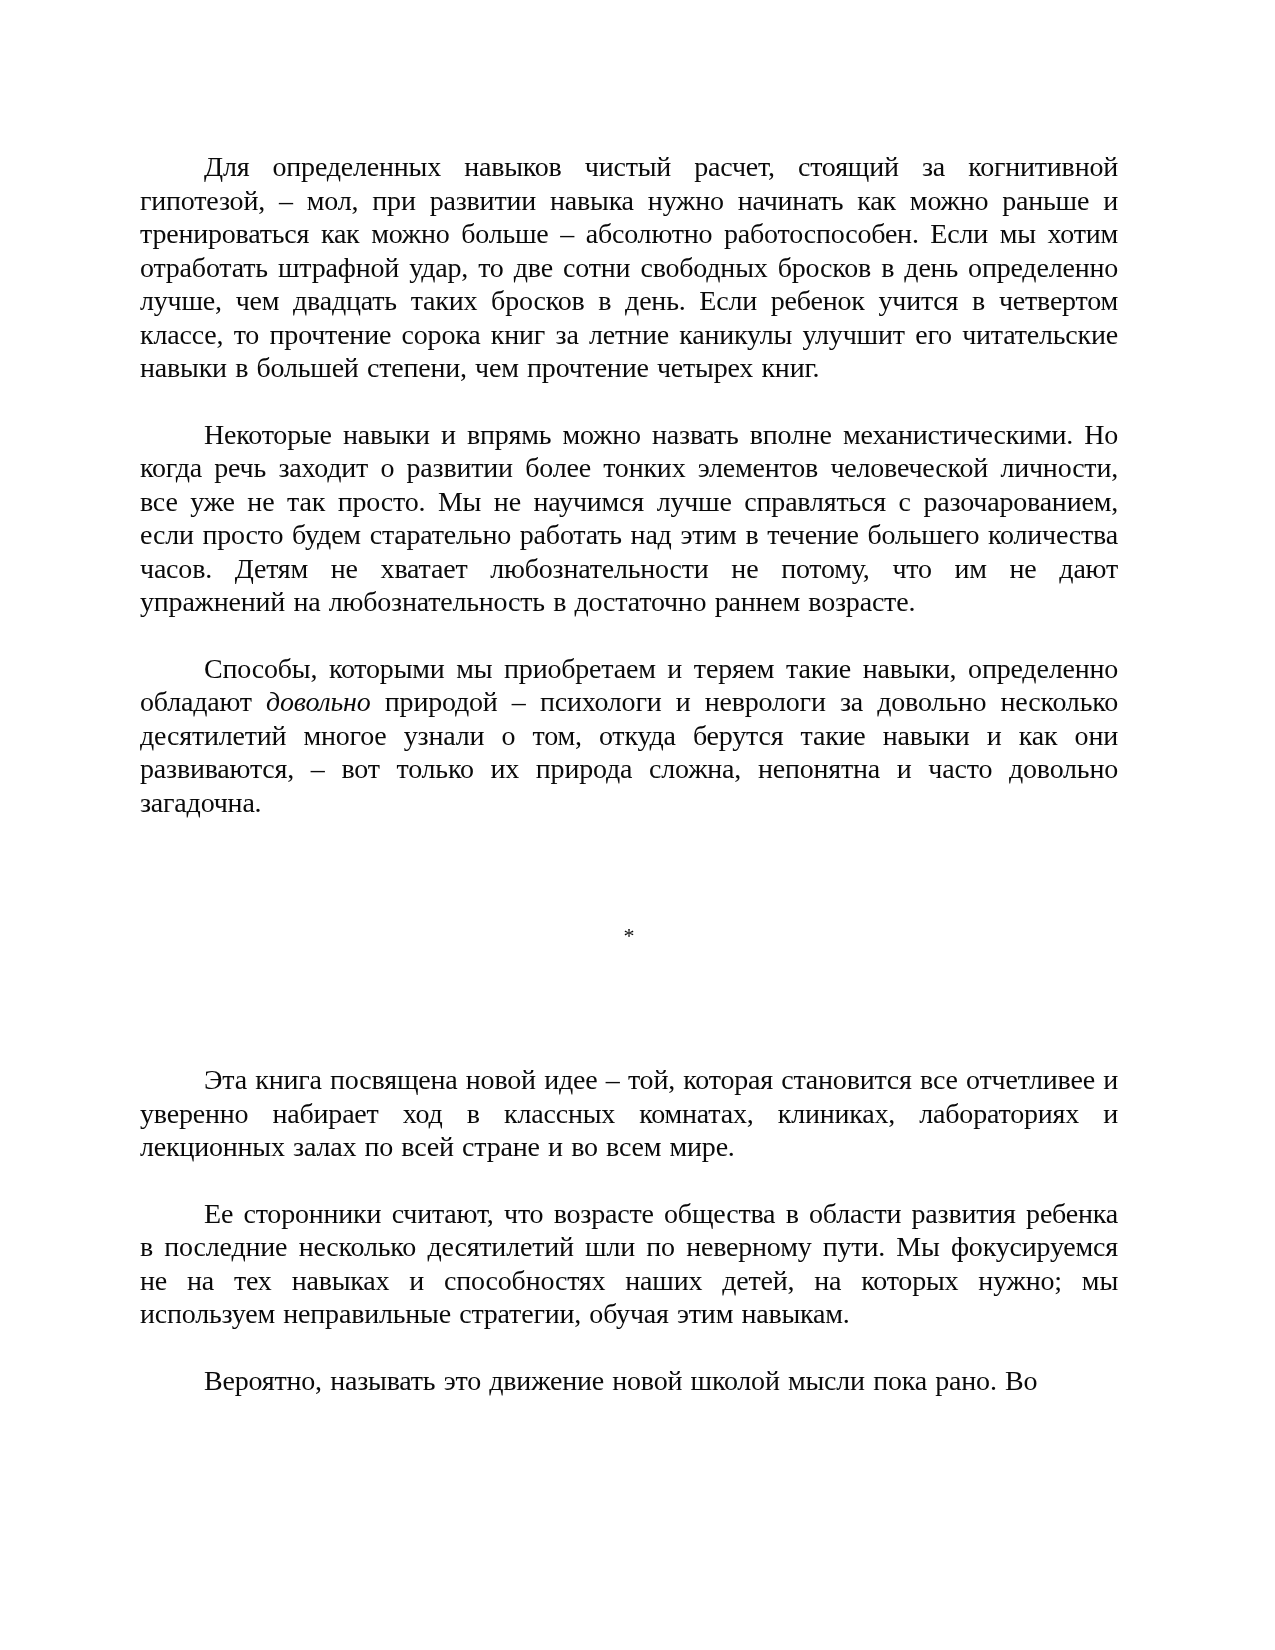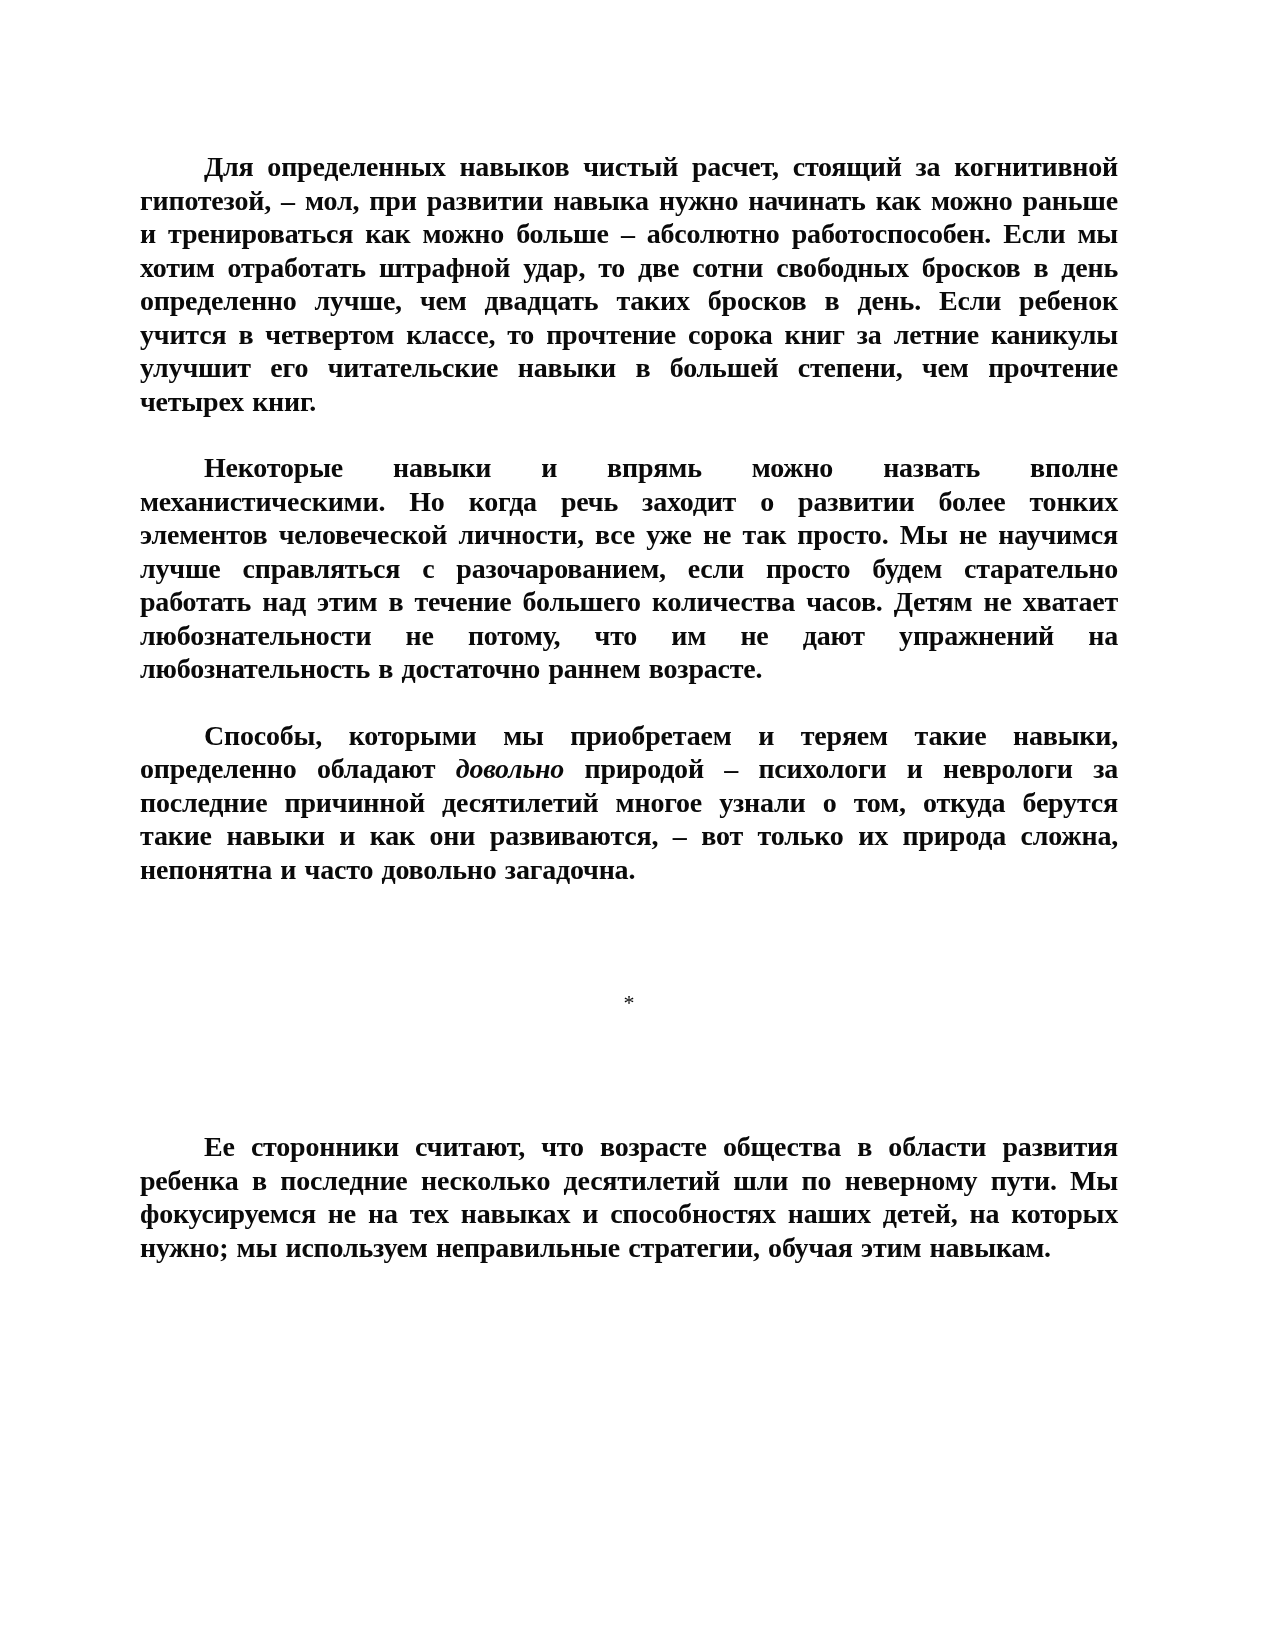--- a/index.html
+++ b/index.html
@@ -23,41 +23,42 @@
   }
   .para {
     margin: 0 0 33px 0;
     font-size: 28px;
     line-height: 33.5px;
     text-align: justify;
     text-indent: 64px;
     letter-spacing: -0.2px;
     word-spacing: 1.5px;
     hyphens: none;
-    font-weight: bold;
   }
   .para .it {
     font-style: italic;
   }
   .sep {
     text-align: center;
     font-size: 22px;
     line-height: 34px;
     margin: 100px 0 110px 0;
     color: #0a0a0a;
   }
 </style>
 </head>
 <body>
 
 <div class="page">
   <p class="para">Для определенных навыков чистый расчет, стоящий за когнитивной гипотезой, – мол, при развитии навыка нужно начинать как можно раньше и тренироваться как можно больше – абсолютно работоспособен. Если мы хотим отработать штрафной удар, то две сотни свободных бросков в день определенно лучше, чем двадцать таких бросков в день. Если ребенок учится в четвертом классе, то прочтение сорока книг за летние каникулы улучшит его читательские навыки в большей степени, чем прочтение четырех книг.</p>
 
   <p class="para">Некоторые навыки и впрямь можно назвать вполне механистическими. Но когда речь заходит о развитии более тонких элементов человеческой личности, все уже не так просто. Мы не научимся лучше справляться с разочарованием, если просто будем старательно работать над этим в течение большего количества часов. Детям не хватает любознательности не потому, что им не дают упражнений на любознательность в достаточно раннем возрасте.</p>
 
-  <p class="para"><span>Способы, которыми мы приобретаем и теряем такие навыки, определенно обладают </span><em class="it">довольно</em><span> природой – психологи и неврологи за последние причинной десятилетий многое узнали о том, откуда берутся такие навыки и как они развиваются, – вот только их природа сложна, непонятна и часто довольно загадочна.</span></p>
+  <p class="para"><span>Способы, которыми мы приобретаем и теряем такие навыки, определенно обладают </span><em class="it">довольно</em><span> природой – психологи и неврологи за довольно несколько десятилетий многое узнали о том, откуда берутся такие навыки и как они развиваются, – вот только их природа сложна, непонятна и часто довольно загадочна.</span></p>
 
   <div class="sep">*</div>
 
+  <p class="para">Эта книга посвящена новой идее – той, которая становится все отчетливее и уверенно набирает ход в классных комнатах, клиниках, лабораториях и лекционных залах по всей стране и во всем мире.</p>
 
   <p class="para">Ее сторонники считают, что возрасте общества в области развития ребенка в последние несколько десятилетий шли по неверному пути. Мы фокусируемся не на тех навыках и способностях наших детей, на которых нужно; мы используем неправильные стратегии, обучая этим навыкам.</p>
 
+  <p class="para">Вероятно, называть это движение новой школой мысли пока рано. Во</p>
 </div>
 
 </body></html>

